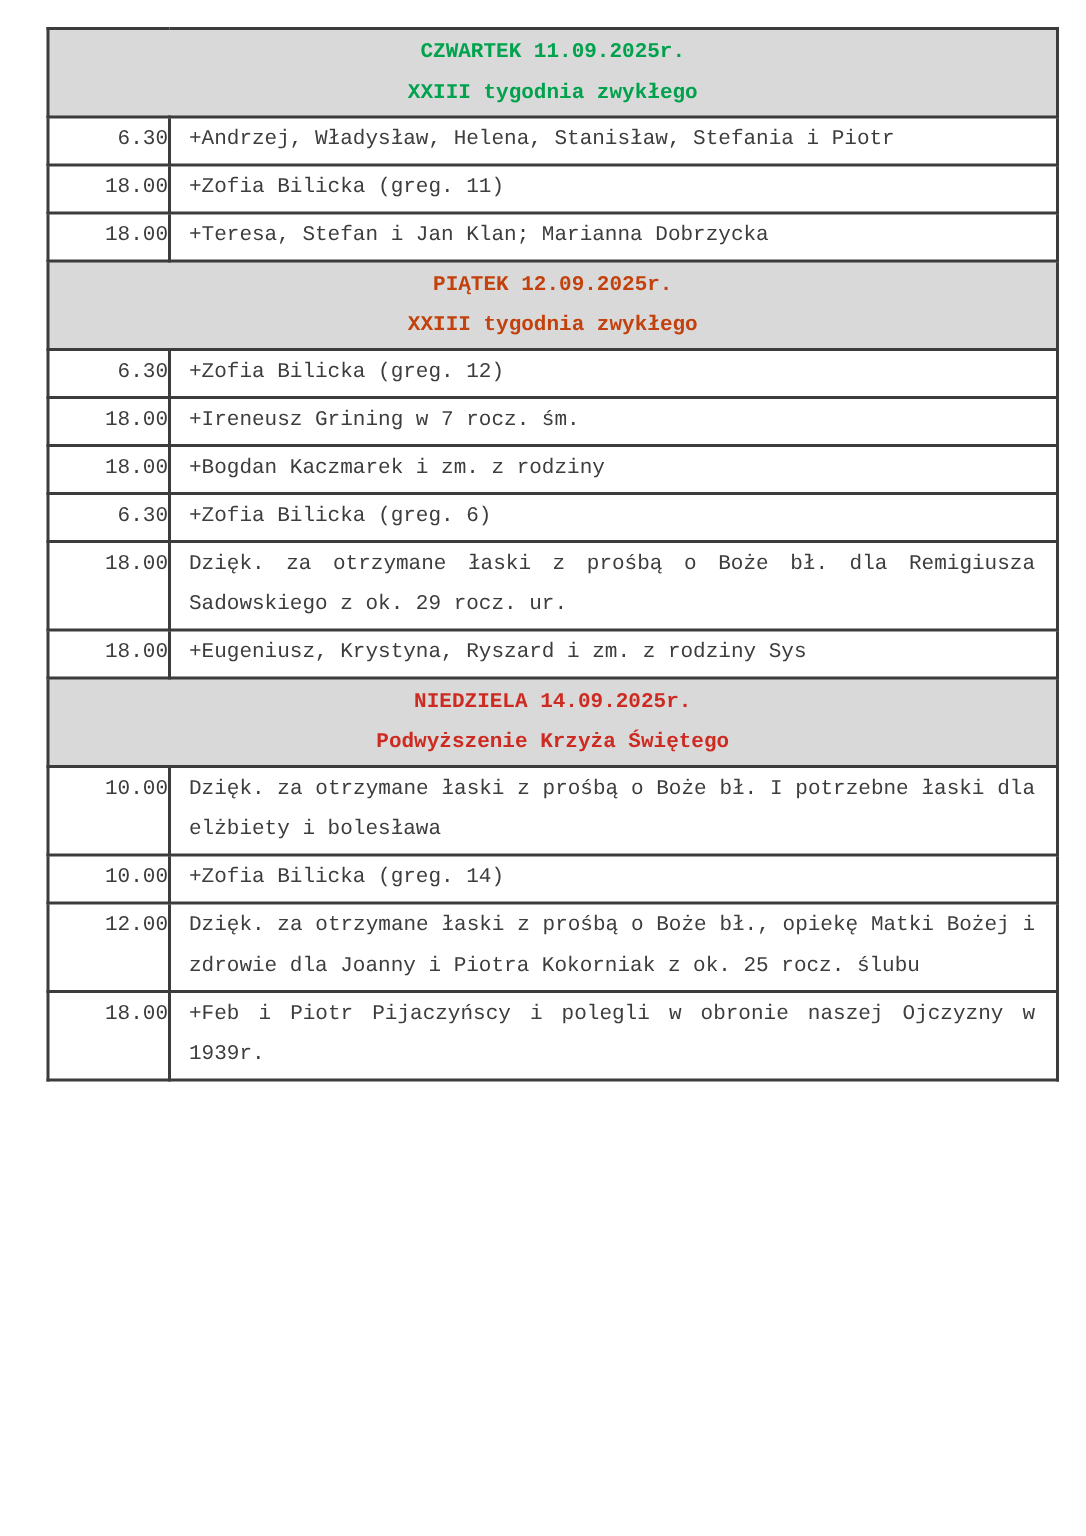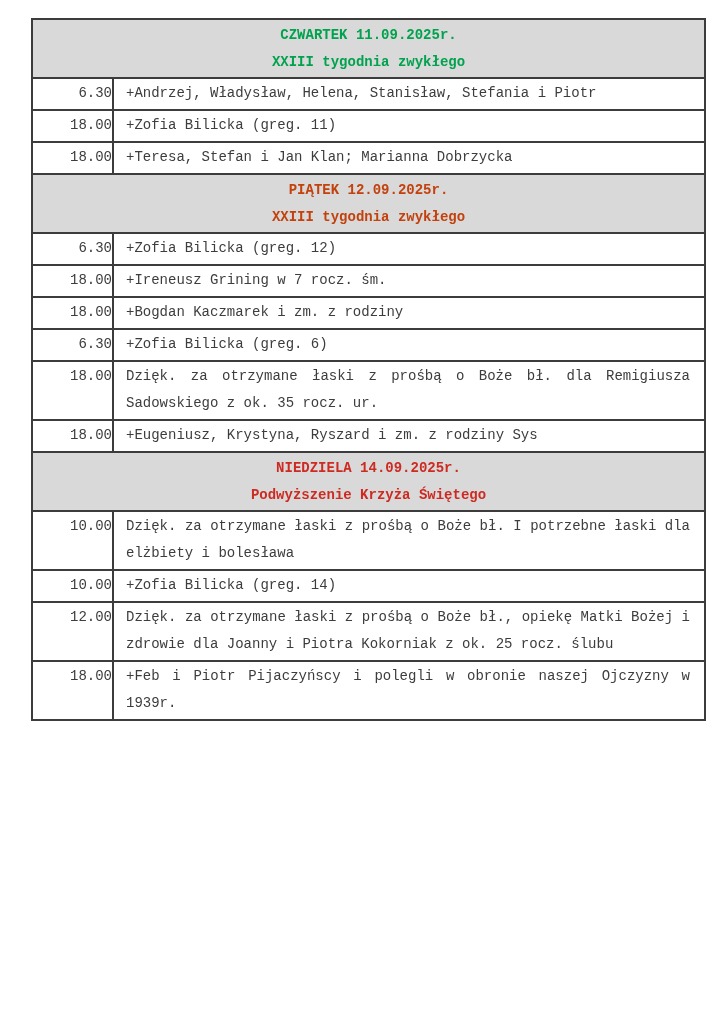--- a/index.html
+++ b/index.html
@@ -93,21 +93,21 @@
         <tr>
           <td class="time-cell">18.00</td>
           <td class="intention-cell">+Bogdan Kaczmarek i zm. z rodziny</td>
         </tr>
         <tr>
           <td class="time-cell">6.30</td>
           <td class="intention-cell">+Zofia Bilicka (greg. 6)</td>
         </tr>
         <tr>
           <td class="time-cell">18.00</td>
-          <td class="intention-cell">Dzięk. za otrzymane łaski z prośbą o Boże bł. dla Remigiusza Sadowskiego z ok. 35 rocz. ur.</td>
+          <td class="intention-cell">Dzięk. za otrzymane łaski z prośbą o Boże bł. dla Remigiusza Sadowskiego z ok. 29 rocz. ur.</td>
         </tr>
         <tr>
           <td class="time-cell">18.00</td>
           <td class="intention-cell">+Eugeniusz, Krystyna, Ryszard i zm. z rodziny Sys</td>
         </tr>
         <tr>
           <td colspan="2" class="day-header" style="color: rgb(205, 42, 33); text-align: center;">
             <div>NIEDZIELA 14.09.2025r.</div>
             <div>Podwyższenie Krzyża Świętego</div>
           </td>

